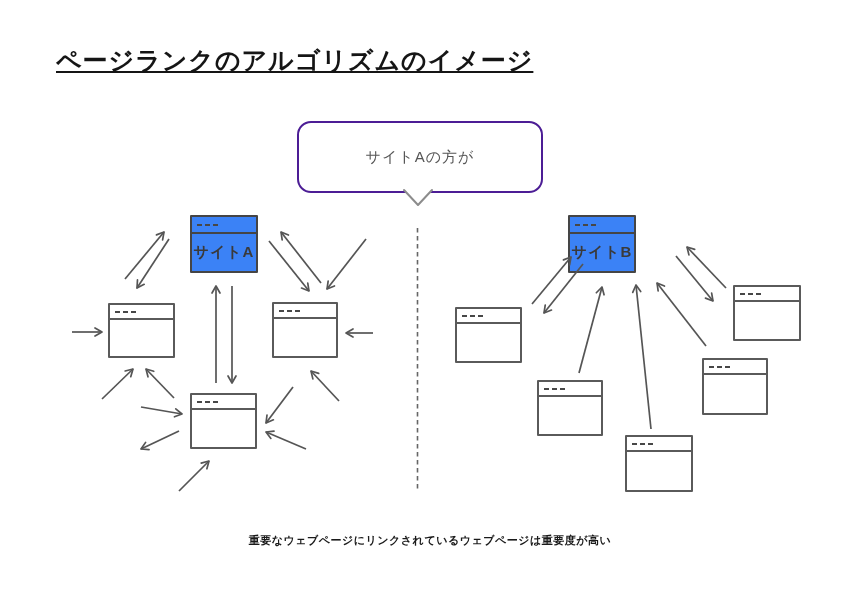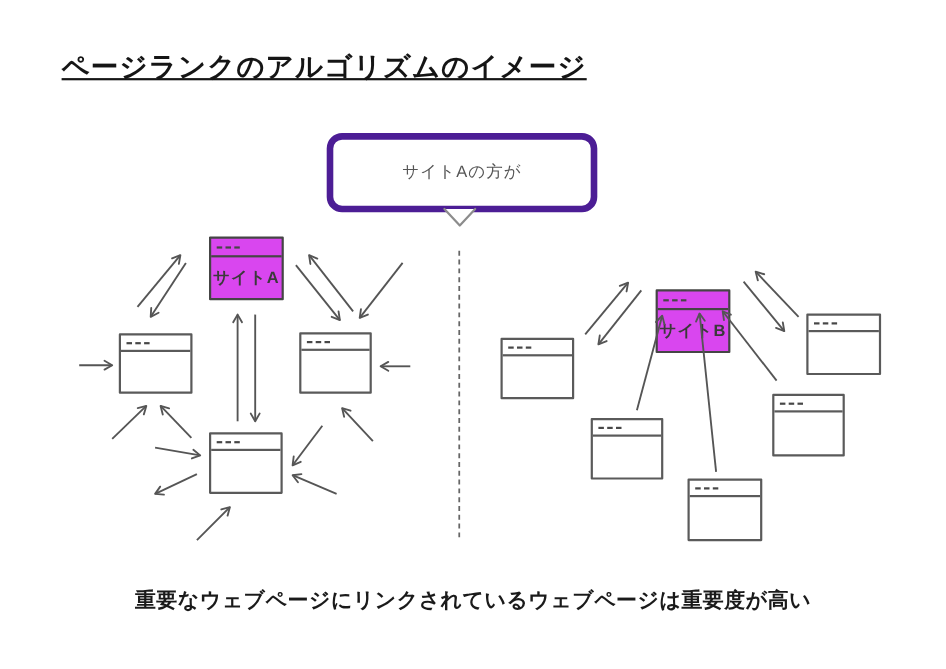--- a/index.html
+++ b/index.html
@@ -6,39 +6,39 @@
   body{
     width:860px;height:608px;position:relative;background:#ffffff;
     font-family:"Liberation Sans","DejaVu Sans",sans-serif;overflow:hidden;
   }
   .page-title{
     position:absolute;left:56px;top:44px;font-size:25px;font-weight:bold;
     color:#151515;letter-spacing:1px;white-space:nowrap;text-decoration:underline;
   }
   .caption{
     position:absolute;left:0;top:533px;width:860px;text-align:center;
-    font-size:19px;font-weight:bold;color:#1a1a1a;letter-spacing:0.5px;
+    font-size:11px;font-weight:bold;color:#1a1a1a;letter-spacing:0.5px;
   }
   .bubble{
     position:absolute;left:297px;top:121px;width:246px;height:72px;
-    background:#ffffff;border:6px solid #4c1d95;border-radius:14px;
+    background:#ffffff;border:2px solid #4c1d95;border-radius:14px;
     box-sizing:border-box;display:flex;flex-direction:column;
     align-items:center;justify-content:center;gap:3px;z-index:2;
   }
   .bubble div{font-size:15px;color:#555555;letter-spacing:1px;line-height:1.35;}
   .window{
     position:absolute;background:#ffffff;border:2px solid #5a5a5a;
     box-sizing:border-box;border-radius:1px;z-index:1;
   }
   .window .bar{
     height:13px;border-bottom:2px solid #5a5a5a;display:flex;
     align-items:center;padding-left:5px;gap:3px;
   }
   .window .dash{width:5px;height:2px;background:#474747;}
-  .window.site{background:#d946ef;border-color:#454545;}
+  .window.site{background:#3b82f6;border-color:#454545;}
   .window.site .bar{height:15px;border-bottom-color:#454545;}
   .window .label{
     display:flex;align-items:center;justify-content:center;
     height:calc(100% - 17px);font-weight:bold;font-size:15px;
     color:#3a3a3a;letter-spacing:1px;
   }
   svg.overlay{position:absolute;left:0;top:0;z-index:3;pointer-events:none;}
 </style>
 </head>
 <body>
@@ -51,21 +51,21 @@
 
 <div id="nodes">
     <div class="window site" style="left: 190px; top: 215px; width: 68px; height: 58px;">
       <div class="bar">
         <span class="dash"></span>
         <span class="dash"></span>
         <span class="dash"></span>
       </div>
       <div class="label">サイトA</div>
     </div>
-    <div class="window site" style="left: 596px; top: 215px; width: 68px; height: 58px; margin-top: 48px;">
+    <div class="window site" style="left: 568px; top: 215px; width: 68px; height: 58px;">
       <div class="bar">
         <span class="dash"></span>
         <span class="dash"></span>
         <span class="dash"></span>
       </div>
       <div class="label">サイトB</div>
     </div>
     <div class="window" style="left: 108px; top: 303px; width: 67px; height: 55px;">
       <div class="bar">
         <span class="dash"></span>

